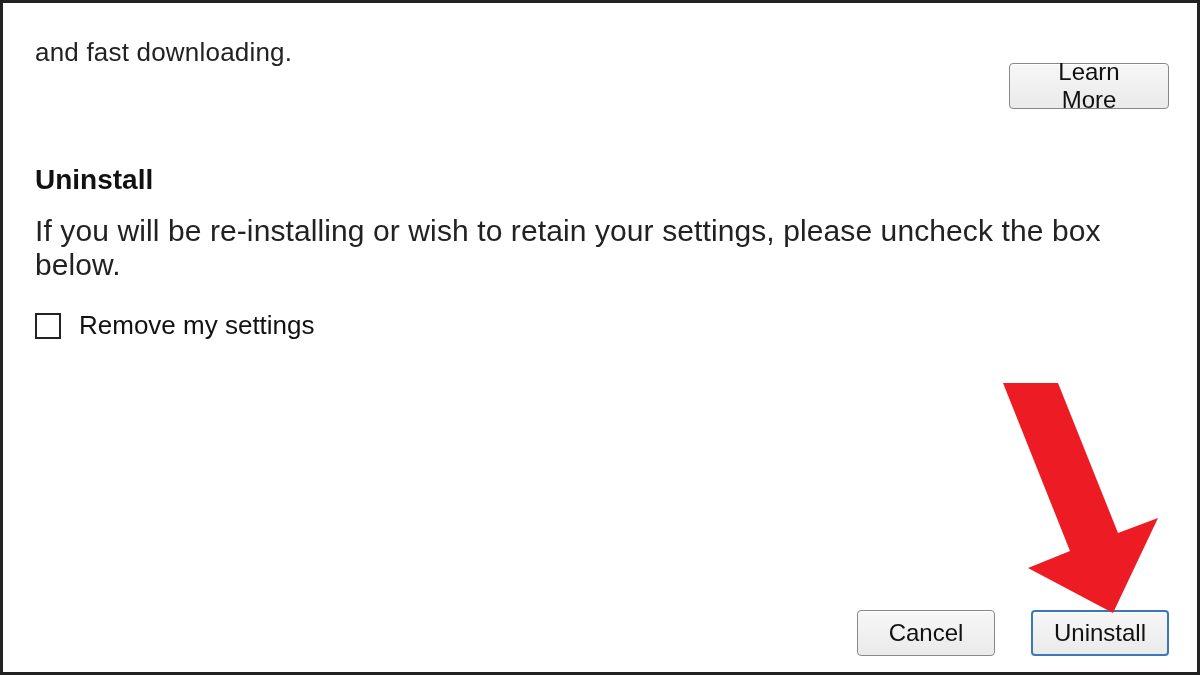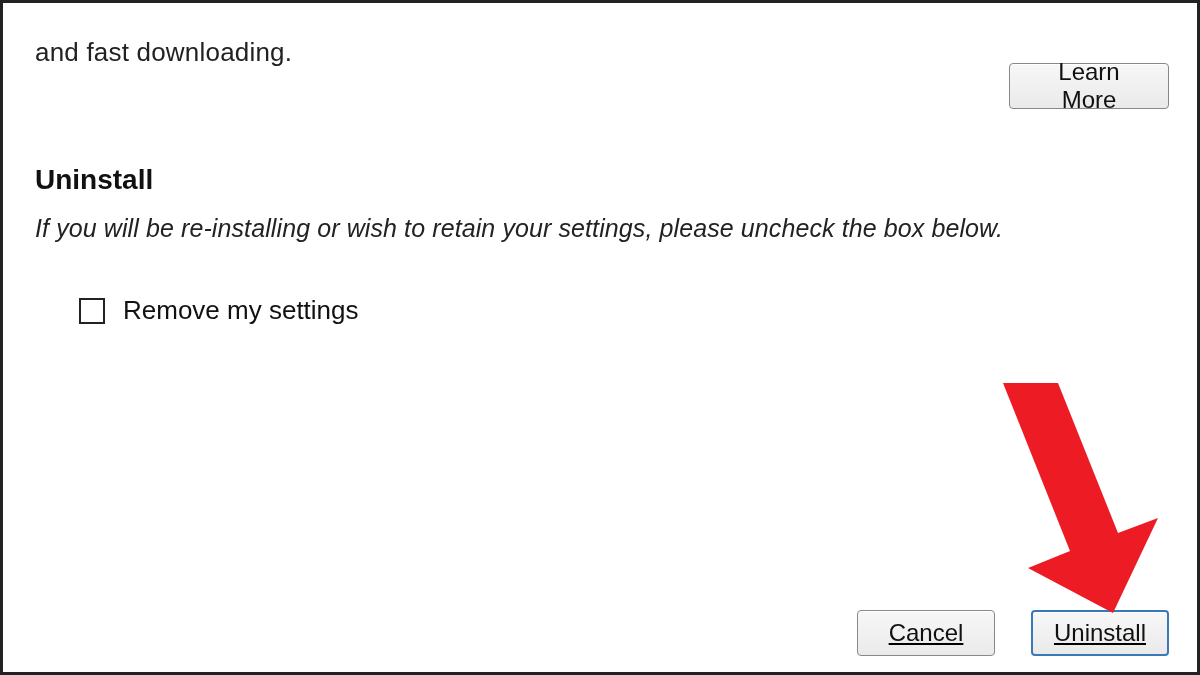--- a/index.html
+++ b/index.html
@@ -59,52 +59,49 @@
       border: 2px solid #3a78b8;
     }
     .section-heading {
       font-size: 28px;
       font-weight: bold;
       color: #111;
       margin-top: 96px;
       margin-bottom: 18px;
     }
     .instruction {
-      font-size: 25px;
+      font-size: 30px;
       color: #222;
-      margin-bottom: 52px;
+      margin-bottom: 28px;
       letter-spacing: 0.1px;
-      font-style: italic;
     }
     .checkbox-row {
       display: flex;
       align-items: center;
       gap: 18px;
-      margin-left: 44px;
     }
     .checkbox-box {
       width: 26px;
       height: 26px;
       border: 2px solid #222;
       background: #fff;
       cursor: pointer;
       flex-shrink: 0;
     }
     .checkbox-label {
       font-size: 26px;
       color: #111;
       cursor: pointer;
     }
     .button-bar {
       position: absolute;
       bottom: 16px;
       right: 28px;
       display: flex;
       gap: 36px;
-      text-decoration: underline;
     }
     .arrow-annotation {
       position: absolute;
       top: 380px;
       left: 960px;
       pointer-events: none;
     }
   </style>
 </head>
 <body>

